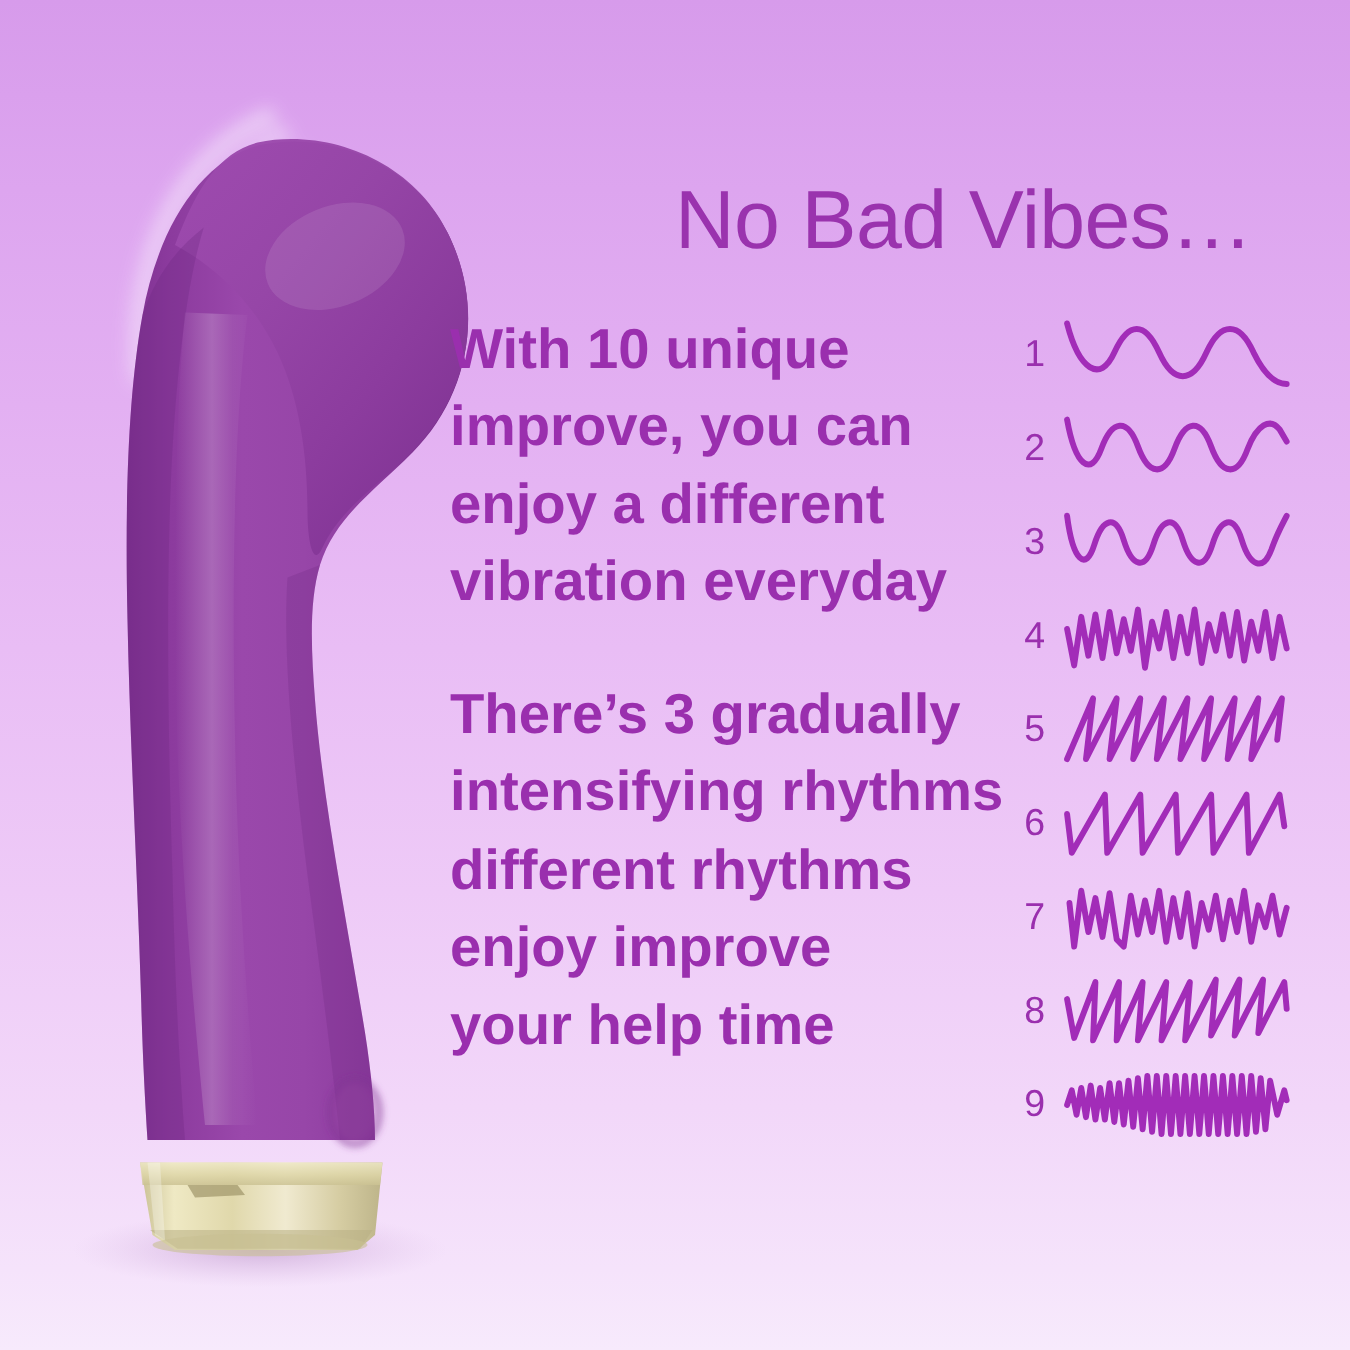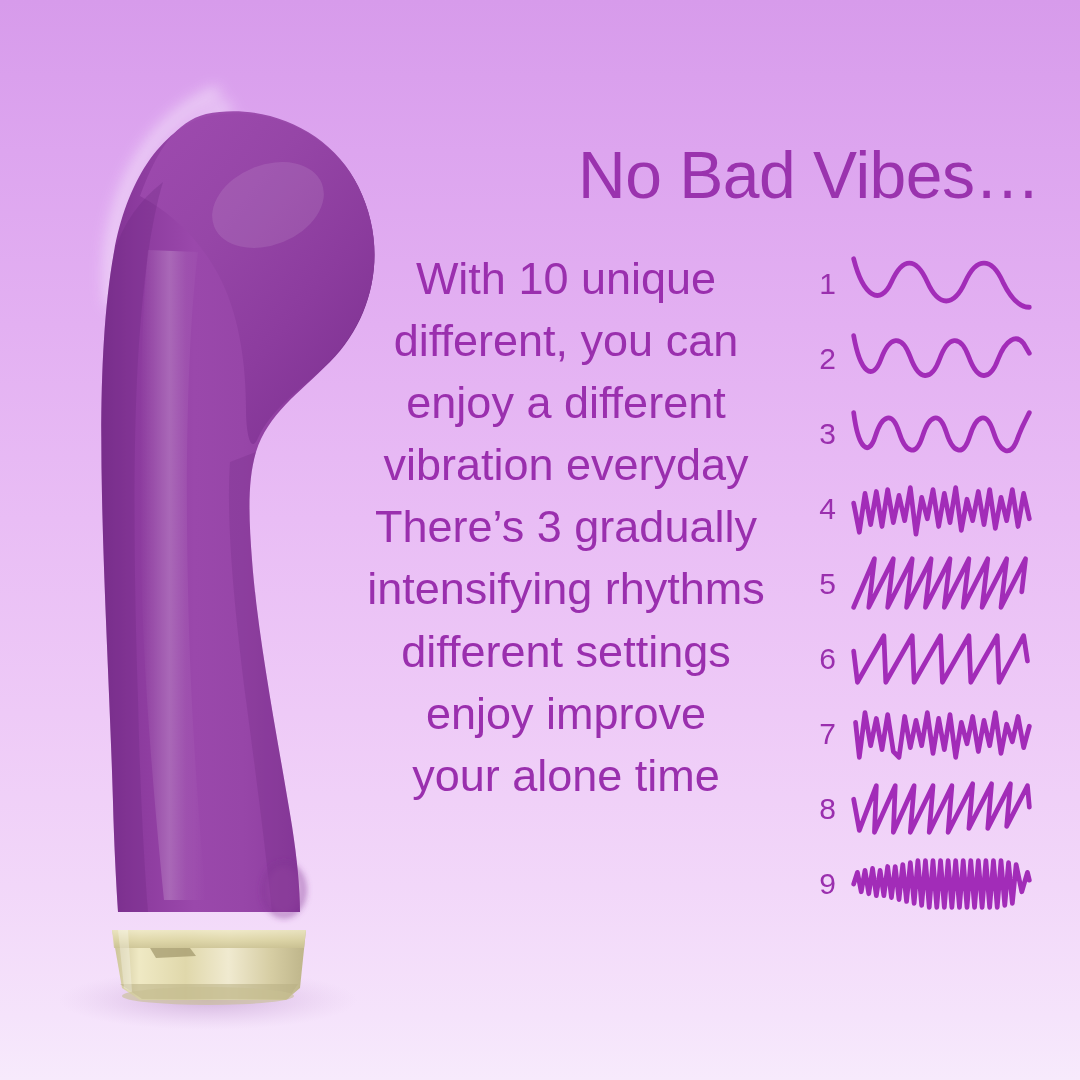--- a/index.html
+++ b/index.html
@@ -29,47 +29,47 @@
     position: absolute;
     left: 0;
     top: 0;
     width: 470px;
     height: 1080px;
   }
 
   
   #headline {
     position: absolute;
-    left: 520px;
+    left: 540px;
     top: 98px;
     width: 520px;
-    text-align: right;
+    text-align: left;
     font-size: 66px;
     line-height: 1.0;
     letter-spacing: -0.5px;
     color: #9a33ae;
     font-weight: 400;
     white-space: nowrap;
     margin-top: 44px;
   }
 
   
   #copy-column {
     position: absolute;
     left: 360px;
     top: 248px;
     width: 412px;
-    text-align: center;
+    text-align: left;
     color: #9a2fae;
     font-size: 45px;
     line-height: 1.38;
-    font-weight: 400;
+    font-weight: 700;
   }
   .para { margin: 0; }
-  .para + .para { }
+  .para + .para { margin-top: 44px; }
   .para .ln { display: block; white-space: nowrap; }
 
   
   #pattern-list {
     position: absolute;
     left: 800px;
     top: 246px;
     width: 235px;
   }
   .pattern-row {
@@ -212,30 +212,30 @@
         <path d="M118,930 L128,930 L132,992 L124,988 Z" fill="#ffffff" opacity="0.30"></path>
       </g>
     </svg>
   </div>
 
   <h1 id="headline">No Bad Vibes…</h1>
 
   <div id="copy-column">
     <p class="para">
       <span class="ln">With 10 unique</span>
-      <span class="ln">different, you can</span>
+      <span class="ln">improve, you can</span>
       <span class="ln">enjoy a different</span>
       <span class="ln">vibration everyday</span>
     </p>
     <p class="para">
       <span class="ln">There’s 3 gradually</span>
       <span class="ln">intensifying rhythms</span>
-      <span class="ln">different settings</span>
+      <span class="ln">different rhythms</span>
       <span class="ln">enjoy improve</span>
-      <span class="ln">your alone time</span>
+      <span class="ln">your help time</span>
     </p>
   </div>
 
   <div id="pattern-list">
       <div class="pattern-row">
         <span class="pattern-num">1</span>
         <span class="pattern-wave">
           <svg viewBox="0 0 198 64" preserveAspectRatio="none" xmlns="http://www.w3.org/2000/svg">
             <path d="M6,6 C16,44 34,56 46,30 C58,4 72,4 84,30 C96,56 112,56 124,30 C136,4 152,4 164,30 C174,50 184,56 192,56"></path>
           </svg>

